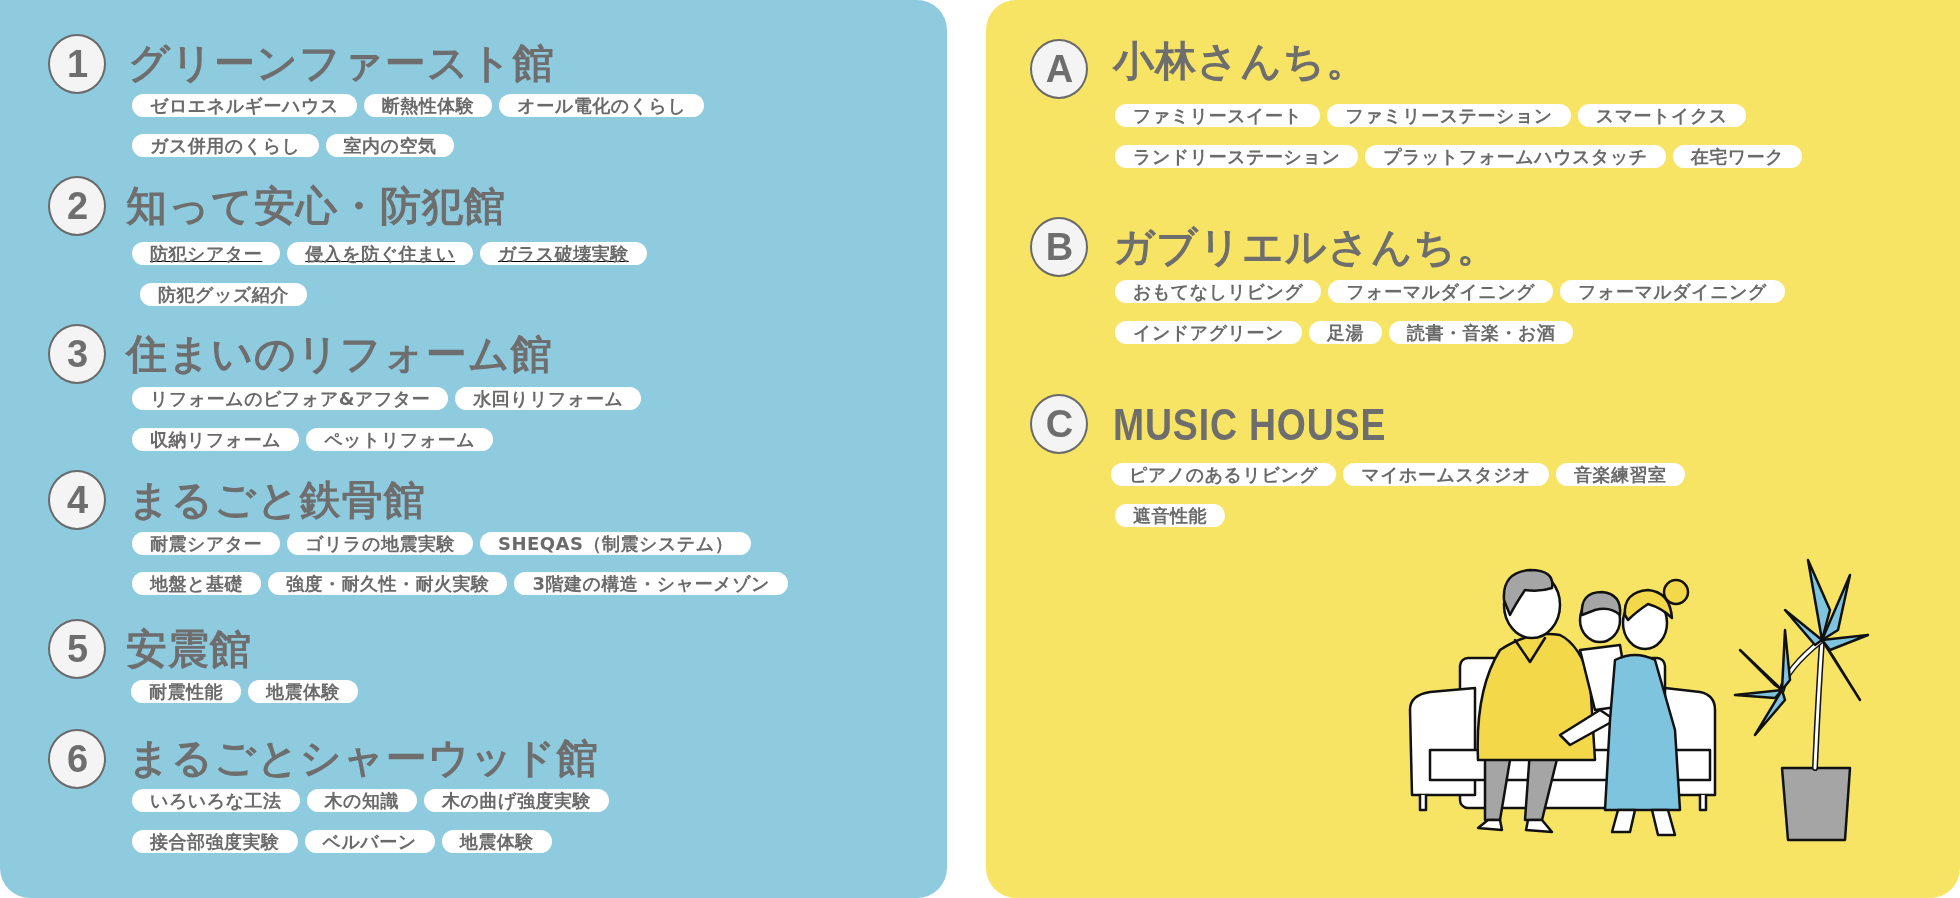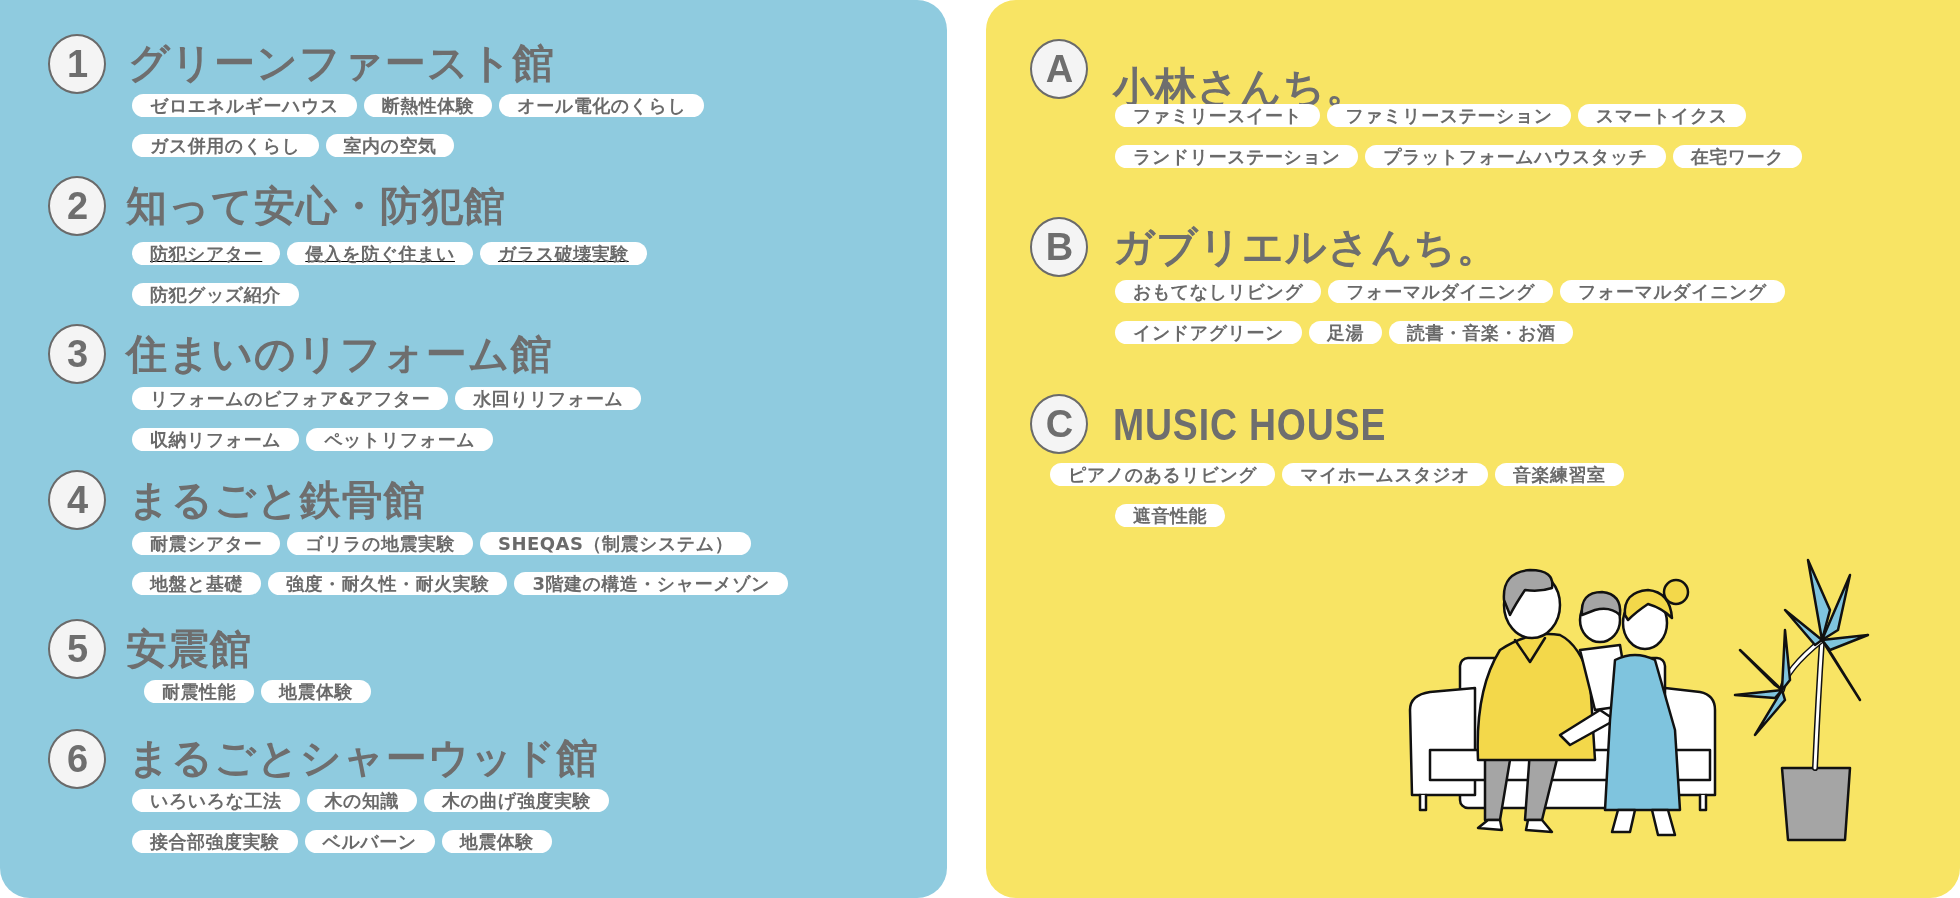--- a/index.html
+++ b/index.html
@@ -54,21 +54,21 @@
 </div>
 
 <div class="section">
   <div class="badge" style="left:48px; top:176px;">2</div>
   <div class="title" style="left:126px; top:181px;">知って安心・防犯館</div>
   <div class="pill-row" style="left:132px; top:242px;text-decoration:underline;">
     <div class="pill">防犯シアター</div>
     <div class="pill">侵入を防ぐ住まい</div>
     <div class="pill">ガラス破壊実験</div>
   </div>
-  <div class="pill-row" style="left:132px; top:283px;text-align:right;">
+  <div class="pill-row" style="left:140px; top:283px;text-align:right;">
     <div class="pill">防犯グッズ紹介</div>
   </div>
 </div>
 
 <div class="section">
   <div class="badge" style="left:48px; top:324px;">3</div>
   <div class="title" style="left:126px; top:329px;">住まいのリフォーム館</div>
   <div class="pill-row" style="left:132px; top:387px;">
     <div class="pill">リフォームのビフォア&amp;アフター</div>
     <div class="pill">水回りリフォーム</div>
@@ -90,21 +90,21 @@
   <div class="pill-row" style="left:132px; top:572px;">
     <div class="pill">地盤と基礎</div>
     <div class="pill">強度・耐久性・耐火実験</div>
     <div class="pill">3階建の構造・シャーメゾン</div>
   </div>
 </div>
 
 <div class="section">
   <div class="badge" style="left:48px; top:619px;">5</div>
   <div class="title" style="left:126px; top:624px;">安震館</div>
-  <div class="pill-row" style="left:144px; top:680px;">
+  <div class="pill-row" style="left:131px; top:680px;">
     <div class="pill">耐震性能</div>
     <div class="pill">地震体験</div>
   </div>
 </div>
 
 <div class="section">
   <div class="badge" style="left:48px; top:729px;">6</div>
   <div class="title" style="left:128px; top:733px;">まるごとシャーウッド館</div>
   <div class="pill-row" style="left:132px; top:789px;">
     <div class="pill">いろいろな工法</div>
@@ -113,21 +113,21 @@
   </div>
   <div class="pill-row" style="left:132px; top:830px;">
     <div class="pill">接合部強度実験</div>
     <div class="pill">ベルバーン</div>
     <div class="pill">地震体験</div>
   </div>
 </div>
 
 <div class="section">
   <div class="badge" style="left:1030px; top:39px;">A</div>
-  <div class="title" style="left:1113px; top:62px;">小林さんち。</div>
+  <div class="title" style="left:1113px; top:36px;">小林さんち。</div>
   <div class="pill-row" style="left:1115px; top:104px;">
     <div class="pill">ファミリースイート</div>
     <div class="pill">ファミリーステーション</div>
     <div class="pill">スマートイクス</div>
   </div>
   <div class="pill-row" style="left:1115px; top:145px;">
     <div class="pill">ランドリーステーション</div>
     <div class="pill">プラットフォームハウスタッチ</div>
     <div class="pill">在宅ワーク</div>
   </div>
@@ -144,21 +144,21 @@
   <div class="pill-row" style="left:1115px; top:321px;">
     <div class="pill">インドアグリーン</div>
     <div class="pill">足湯</div>
     <div class="pill">読書・音楽・お酒</div>
   </div>
 </div>
 
 <div class="section">
   <div class="badge" style="left:1030px; top:394px;">C</div>
   <div class="title latin" style="left:1113px; top:400px;">MUSIC HOUSE</div>
-  <div class="pill-row" style="left:1050px; top:463px;">
+  <div class="pill-row" style="left:1111px; top:463px;">
     <div class="pill">ピアノのあるリビング</div>
     <div class="pill">マイホームスタジオ</div>
     <div class="pill">音楽練習室</div>
   </div>
   <div class="pill-row" style="left:1115px; top:504px;">
     <div class="pill">遮音性能</div>
   </div>
 </div>
 
 <svg class="illus" viewBox="0 0 480 340" xmlns="http://www.w3.org/2000/svg">

